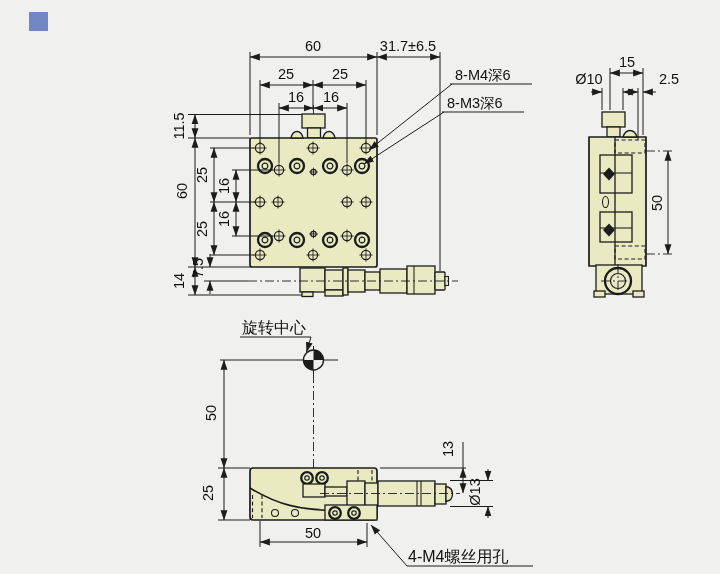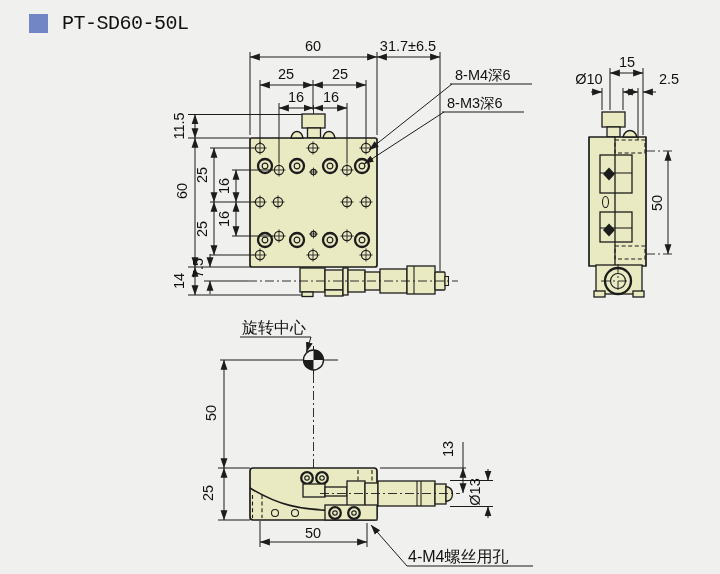--- a/index.html
+++ b/index.html
@@ -24,21 +24,20 @@
   text.d{font:14.5px "Liberation Sans",sans-serif;fill:#111;}
   text.lab{font:16px "Liberation Sans",sans-serif;fill:#111;}
 </style>
 </head>
 <body>
 
 <div id="stage">
 
   <div id="title-row">
     <span id="title-square"></span>
-    <span id="title-text">PT-SD60-50L</span>
   </div>
 
   <svg width="720" height="574" viewBox="0 0 720 574">
     <defs>
       <marker id="arr" viewBox="0 0 10 8" markerWidth="10.5" markerHeight="8.4" refX="9.4" refY="4" orient="auto-start-reverse">
         <path d="M0,0.7 L9.6,4 L0,7.3 Z" fill="#1c1c1c"></path>
       </marker>
       <g id="hS">
         <circle r="4.6" class="hc"></circle>
         <path d="M0,-6.6 V6.6 M-6.6,0 H6.6" class="xh"></path>

